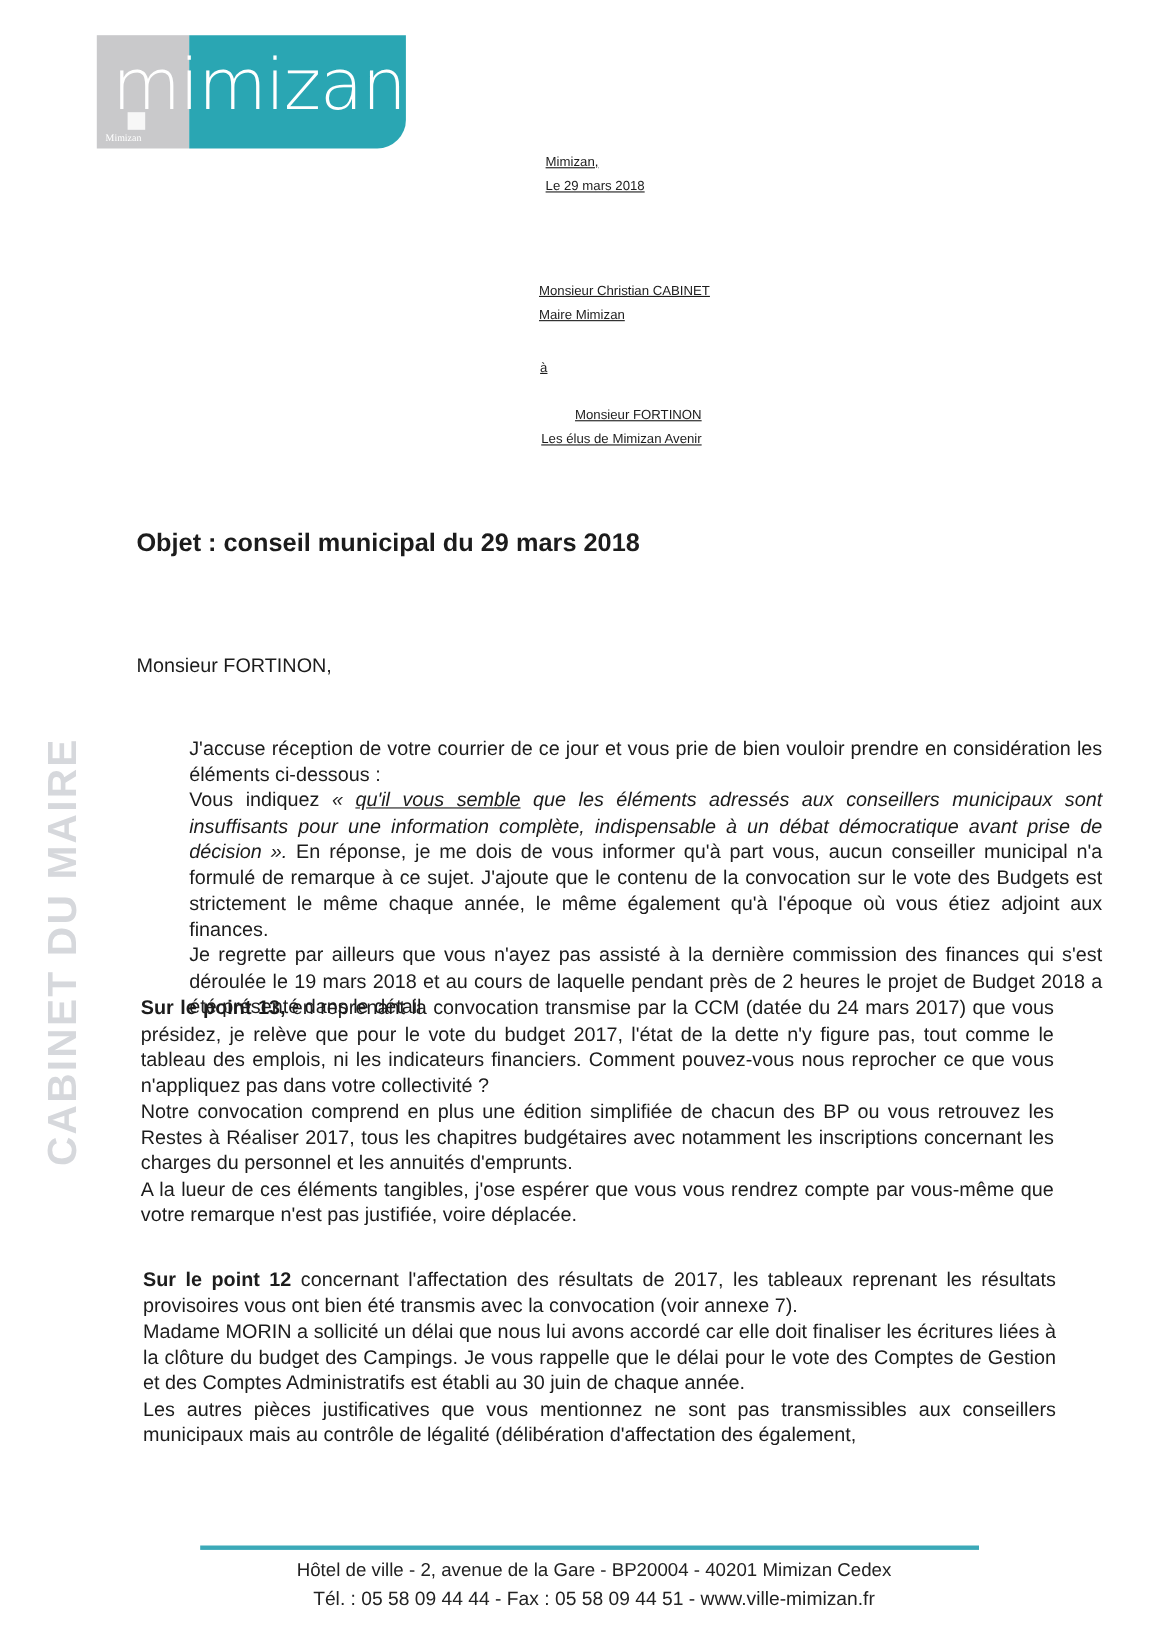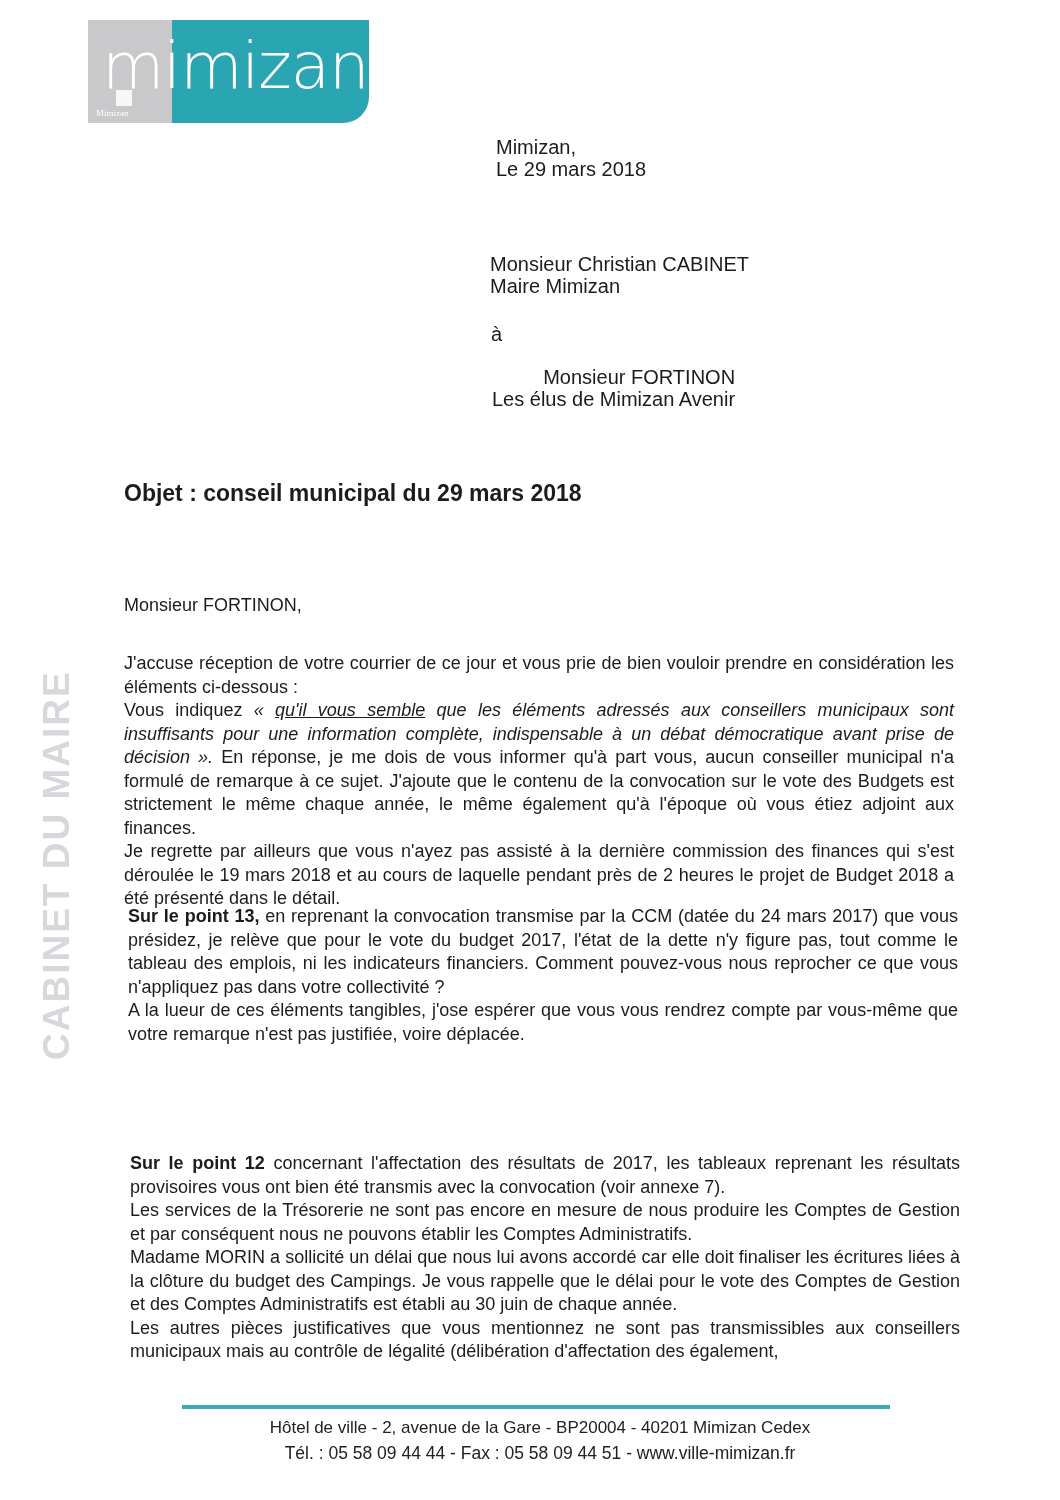--- a/index.html
+++ b/index.html
@@ -1,32 +1,32 @@
 <!DOCTYPE html>
 <html><head>
 <meta charset="utf-8">
 <style>
   html, body { margin:0; padding:0; background:#ffffff; }
   body { width:1060px; height:1500px; position:relative; overflow:hidden; font-family:"Liberation Sans", sans-serif; color:#1c1c1c; }
-  .logo { position:absolute; left:88px; top:20px; width:281px; height:103px; }
+  .logo { position:absolute; left:88px; top:32px; width:281px; height:103px; }
   .logo .grey { position:absolute; left:0; top:0; width:84px; height:103px; background:#c9c9cb; }
   .logo .teal { position:absolute; left:84px; top:0; width:197px; height:103px; background:#2aa6b3; border-bottom-right-radius:26px; }
   .logo .word { position:absolute; left:14px; top:6px; font-size:64px; color:#ffffff; letter-spacing:-1px; font-family:"DejaVu Sans", sans-serif; font-weight:300; line-height:80px; }
   .logo .crest { position:absolute; left:28px; top:70px; width:16px; height:16px; background:#ffffff; opacity:.85; }
   .logo .small { position:absolute; left:8px; top:88px; font-size:9px; color:#ffffff; font-family:"Liberation Serif", serif; }
   .side { position:absolute; left:36px; top:1060px; transform-origin:left top; transform:rotate(-90deg); font-size:37px; letter-spacing:2px; color:#d6d8dc; font-weight:bold; white-space:nowrap; font-family:"Liberation Sans", sans-serif; }
-  .block { position:absolute; font-size:20px; line-height:22px; }
+  .block { position:absolute; font-size:12px; line-height:22px;text-decoration:underline; }
   .place { left:496px; top:136px; }
   .from { left:490px; top:253px; }
   .a { left:491px; top:323px; }
   .to { left:492px; top:366px;text-align:right; }
   .subject { position:absolute; left:124px; top:480px; font-size:23px; font-weight:bold; }
   .salute { position:absolute; left:124px; top:595px; font-size:18px; }
   .para { position:absolute; left:124px; width:830px; font-size:18px; line-height:23.5px; text-align:justify; }
-  .p1 { top:652px; }
+  .p1 { top:669px;margin-left:48px; }
   .p2 { top:905px; left:128px; }
   .p3 { top:1152px; left:130px; }
   .para p { margin:0; }
   .ital { font-style:italic; }
   .ul { text-decoration:underline; }
   b { font-weight:bold;margin-top:27px; }
   .footer-line { position:absolute; left:182px; top:1405px; width:708px; height:4px; background:#3ba9b8; }
   .footer { position:absolute; left:0; width:1060px; text-align:center; font-size:17px; color:#222; font-family:"Liberation Sans Narrow","Liberation Sans", sans-serif; }
   .f1 { top:1418px; left:10px; }
   .f2 { top:1443px; left:10px; font-size:17.5px; }
@@ -66,25 +66,25 @@
 <div class="salute">Monsieur FORTINON,</div>
 
 <div class="para p1">
   <p>J'accuse réception de votre courrier de ce jour et vous prie de bien vouloir prendre en considération les éléments ci-dessous :</p>
   <p><span>Vous indiquez </span><span class="ital"><span>« </span><span class="ul">qu'il vous semble</span><span>  que les éléments adressés aux conseillers municipaux sont insuffisants pour une information complète,  indispensable à un débat démocratique avant prise de décision ».</span></span><span>  En réponse, je me dois de vous informer qu'à part vous, aucun conseiller municipal n'a formulé de remarque à ce sujet. J'ajoute que le contenu de la convocation sur le vote des Budgets est strictement le même  chaque année, le même également qu'à l'époque où vous étiez adjoint aux finances.</span></p>
   <p>Je regrette par ailleurs que vous n'ayez pas assisté à la dernière commission des finances qui s'est déroulée le 19 mars 2018 et au cours de laquelle pendant près de 2 heures le projet de Budget 2018 a été présenté dans le détail.</p>
 </div>
 
 <div class="para p2">
   <p><b>Sur le point 13,</b><span> en reprenant la convocation transmise par la CCM (datée du 24 mars 2017) que vous présidez,  je relève que pour le vote du budget 2017,  l'état de la dette n'y figure pas, tout comme le tableau des emplois, ni les indicateurs financiers.  Comment pouvez-vous nous reprocher ce que vous n'appliquez pas dans votre collectivité ?</span></p>
+  <p>Notre convocation comprend en plus une édition simplifiée de chacun des  BP ou vous retrouvez les Restes à Réaliser 2017, tous les chapitres budgétaires avec notamment les inscriptions concernant les charges du personnel et les annuités d'emprunts.</p>
   <p>A la lueur de ces éléments tangibles,  j'ose espérer que vous vous rendrez compte par vous-même que votre remarque n'est pas justifiée, voire déplacée.</p>
 </div>
 
 <div class="para p3">
   <p><b>Sur le point 12</b><span> concernant l'affectation des résultats de 2017, les tableaux reprenant les résultats provisoires vous ont bien été transmis avec la convocation (voir annexe 7).</span></p>
-  <p>Les services de la Trésorerie ne sont pas encore en mesure de nous produire les Comptes de Gestion et par conséquent nous ne pouvons établir les Comptes Administratifs.</p>
   <p>Madame MORIN a sollicité  un délai que nous lui avons accordé car elle doit finaliser les écritures liées à la clôture du budget des Campings.  Je vous rappelle que le délai pour le vote des Comptes de Gestion et des Comptes Administratifs est établi au 30 juin de chaque année.</p>
   <p>Les autres pièces  justificatives que vous mentionnez ne sont pas transmissibles aux conseillers municipaux mais au contrôle de légalité (délibération d'affectation des également,</p>
 </div>
 
 <div class="footer-line"></div>
 <div class="footer f1">Hôtel de ville - 2, avenue de la Gare - BP20004 - 40201 Mimizan Cedex</div>
 <div class="footer f2">Tél. : 05 58 09 44 44 - Fax : 05 58 09 44 51 - www.ville-mimizan.fr</div>
 
 </body></html>

